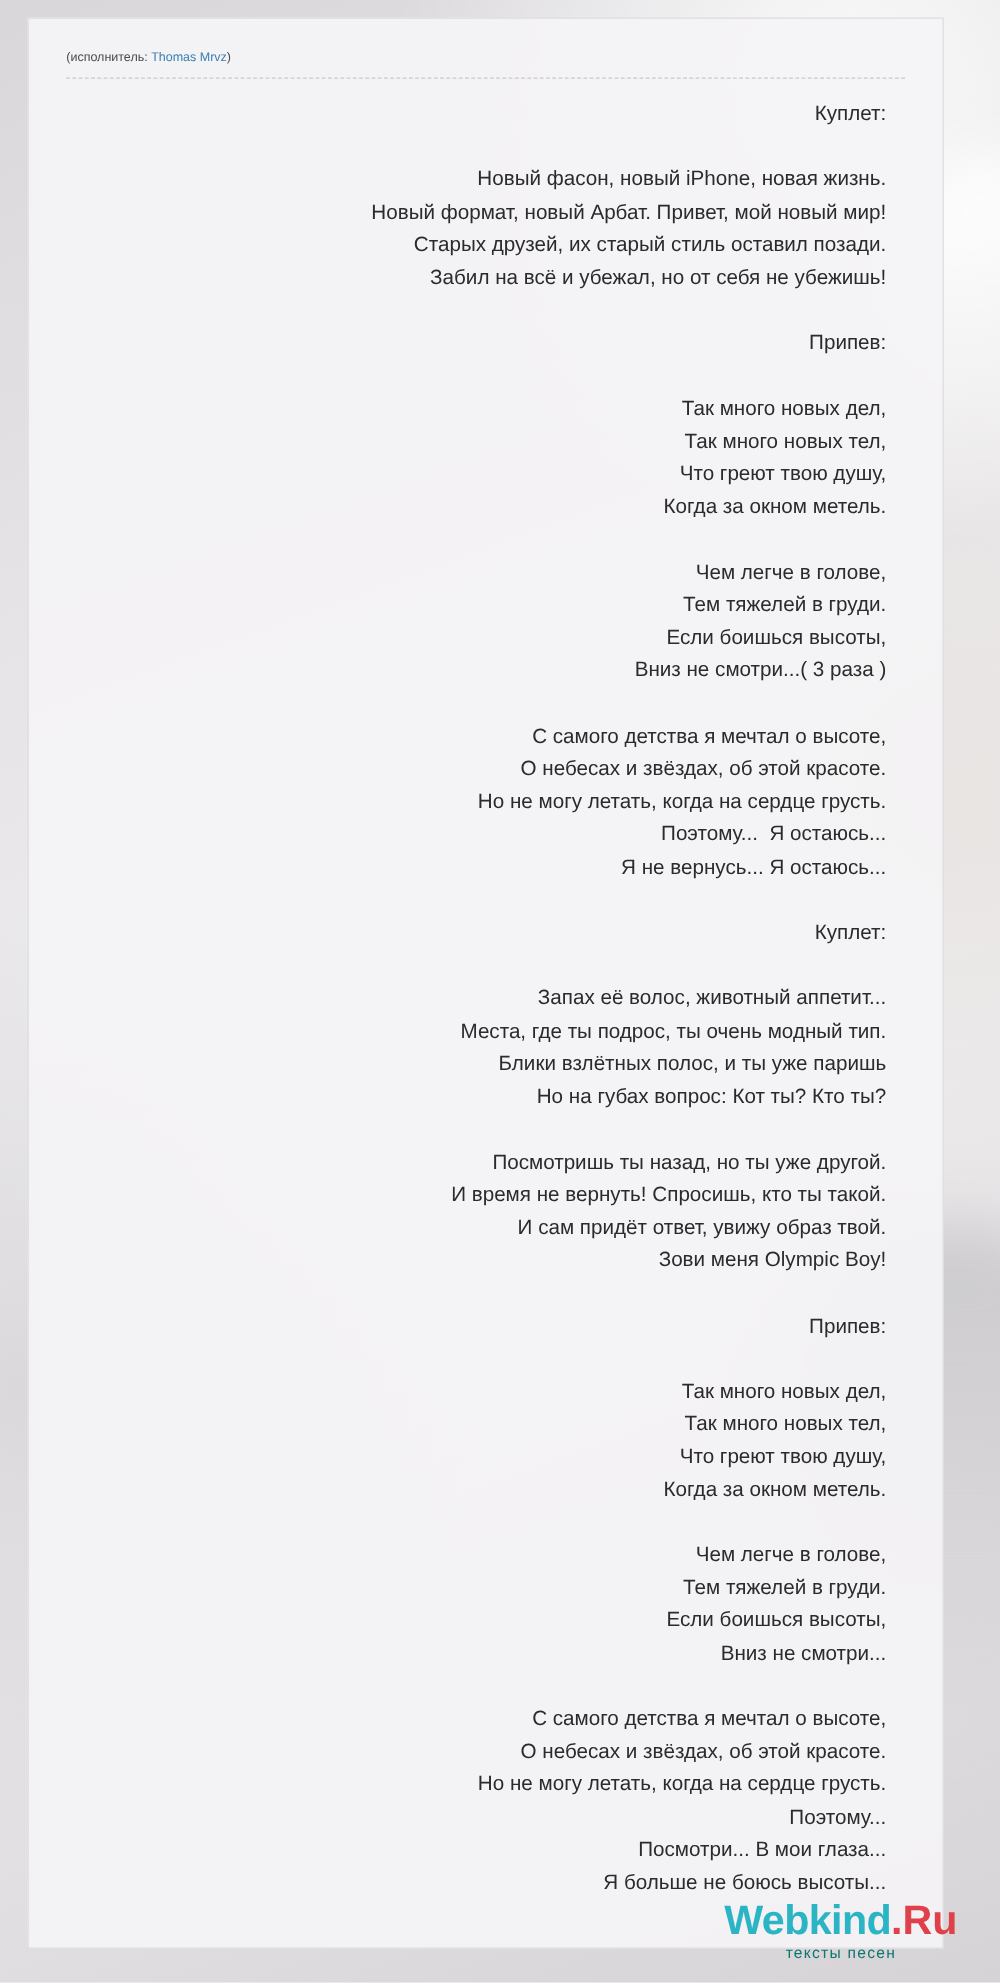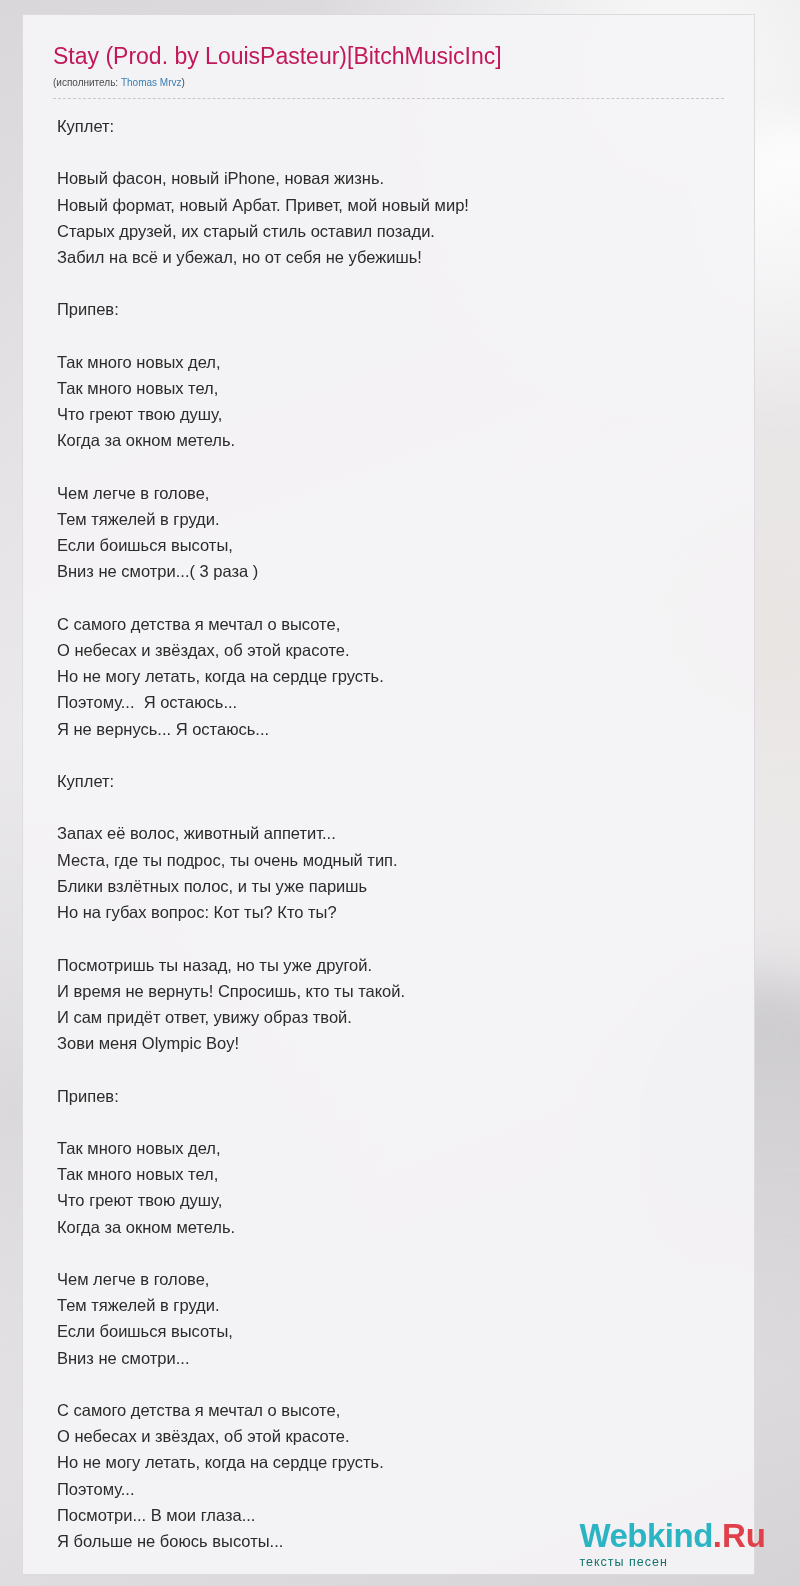--- a/index.html
+++ b/index.html
@@ -68,29 +68,30 @@
   .artist-line .lbl { color: #4a4a4a; }
   .artist-link {
     color: #3a7fb5;
     text-decoration: none;
   }
   .lyrics {
     font-size: 16.5px;
     line-height: 26.2px;
     color: #2b2b2b;
     white-space: pre-wrap;
-    margin: 0;
+    margin: 15px;
     padding-left: 4px;
     font-family: "Liberation Sans", sans-serif;
+    text-align: right;
   }
   .footer-logo {
     position: absolute;
     right: 34px;
     bottom: 18px;
-    text-align: left;
+    text-align: center;
     line-height: 1;
   }
   .logo-main {
     font-size: 33px;
     font-weight: bold;
     color: #2bb5c4;
     letter-spacing: -0.5px;
   }
   .logo-ru {
     font-size: 33px;
@@ -105,21 +106,20 @@
   }
 </style>
 </head>
 <body>
 
 <div class="bg-layer"></div>
 <div class="bg-blob-a"></div>
 <div class="bg-blob-b"></div>
 
 <div class="sheet">
-  <h1 class="song-title">Stay (Prod. by LouisPasteur)[BitchMusicInc]</h1>
 
   <div class="artist-line">
     <span class="lbl">(исполнитель:</span>
     <a href="#" class="artist-link">Thomas Mrvz</a><span>)</span>
   </div>
 
   <pre class="lyrics">Куплет:
 
 Новый фасон, новый iPhone, новая жизнь.
 Новый формат, новый Арбат. Привет, мой новый мир!

